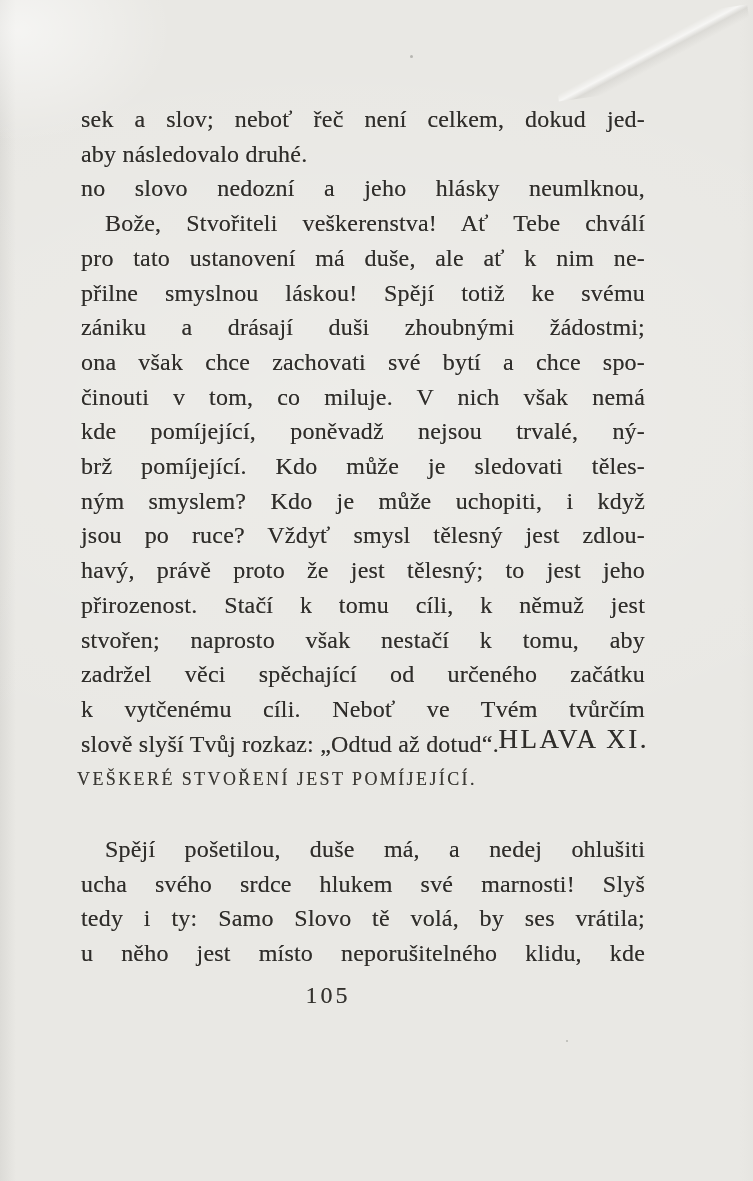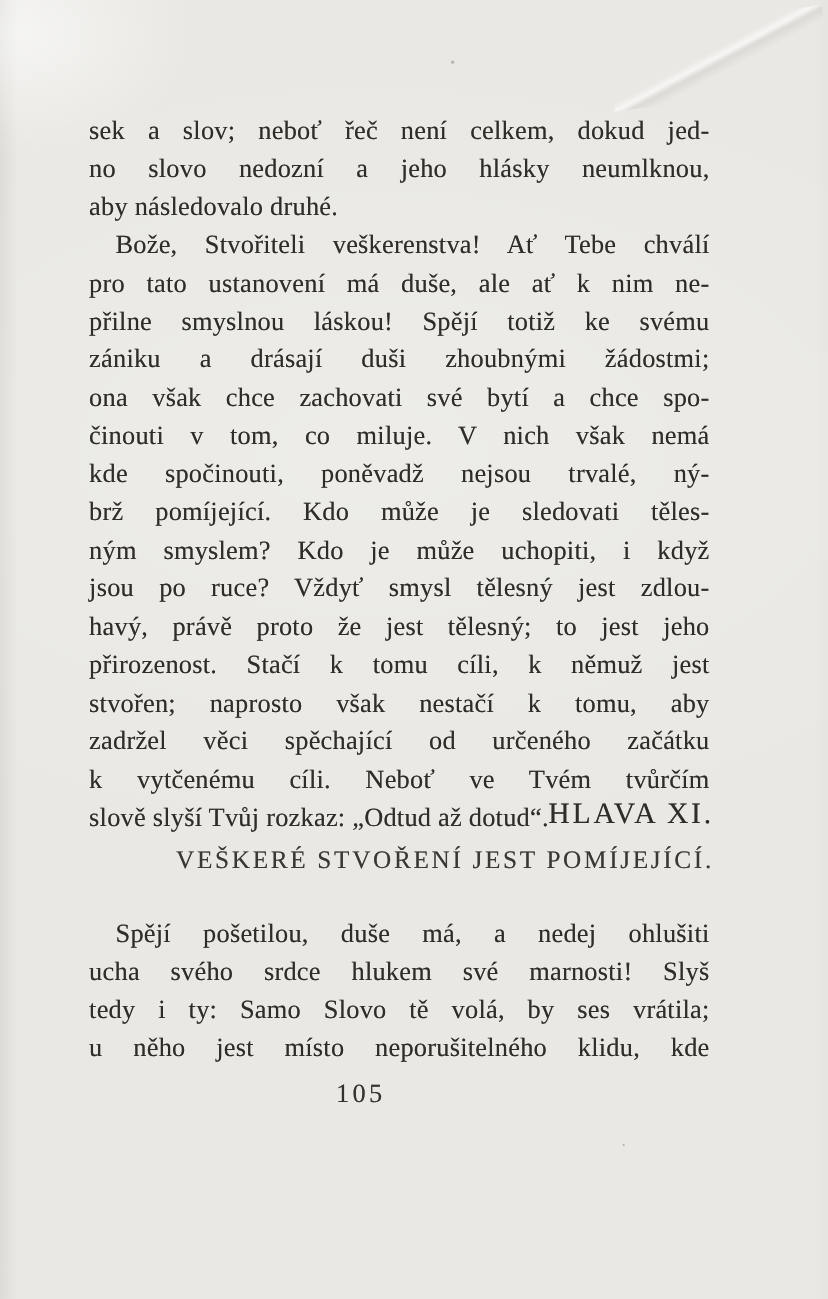--- a/index.html
+++ b/index.html
@@ -63,24 +63,24 @@
     letter-spacing: 2.5px;
     text-align: right;
     text-shadow: 0 0 0.5px rgba(47,45,42,0.55);
   }
 
   .subheading {
     position: absolute;
     left: 77px; top: 769px;
     width: 572px;
     margin: 0;
-    font-size: 23px;
+    font-size: 18px;
     font-weight: normal;
     letter-spacing: 2.4px;
-    text-align: right;
+    text-align: left;
     color: #3a3833;
     text-shadow: 0 0 0.5px rgba(58,56,51,0.5);
   }
 
   .page-number {
     position: absolute;
     left: 77px; top: 982px;
     width: 502px;
     text-align: center;
     font-size: 24px;
@@ -94,29 +94,29 @@
 
 <div class="page">
 
   <div class="crease"></div>
   <div class="speck s1"></div>
   <div class="speck s2"></div>
   <div class="speck s3"></div>
 
   <div class="text-block block-top">
       <p class="line">sek a slov; neboť řeč není celkem, dokud jed-</p>
+      <p class="line last">aby následovalo druhé.</p>
       <p class="line">no slovo nedozní a jeho hlásky neumlknou,</p>
-      <p class="line last">aby následovalo druhé.</p>
       <p class="line indent">Bože, Stvořiteli veškerenstva! Ať Tebe chválí</p>
       <p class="line">pro tato ustanovení má duše, ale ať k nim ne-</p>
       <p class="line">přilne smyslnou láskou! Spějí totiž ke svému</p>
       <p class="line">zániku a drásají duši zhoubnými žádostmi;</p>
       <p class="line">ona však chce zachovati své bytí a chce spo-</p>
       <p class="line">činouti v tom, co miluje. V nich však nemá</p>
-      <p class="line">kde spočinouti, poněvadž nejsou trvalé, ný-</p>
+      <p class="line">kde pomíjející, poněvadž nejsou trvalé, ný-</p>
       <p class="line">brž pomíjející. Kdo může je sledovati těles-</p>
       <p class="line">ným smyslem? Kdo je může uchopiti, i když</p>
       <p class="line">jsou po ruce? Vždyť smysl tělesný jest zdlou-</p>
       <p class="line">havý, právě proto že jest tělesný; to jest jeho</p>
       <p class="line">přirozenost. Stačí k tomu cíli, k němuž jest</p>
       <p class="line">stvořen; naprosto však nestačí k tomu, aby</p>
       <p class="line">zadržel věci spěchající od určeného začátku</p>
       <p class="line">k vytčenému cíli. Neboť ve Tvém tvůrčím</p>
       <p class="line last">slově slyší Tvůj rozkaz: „Odtud až dotud“.</p>
     </div>

